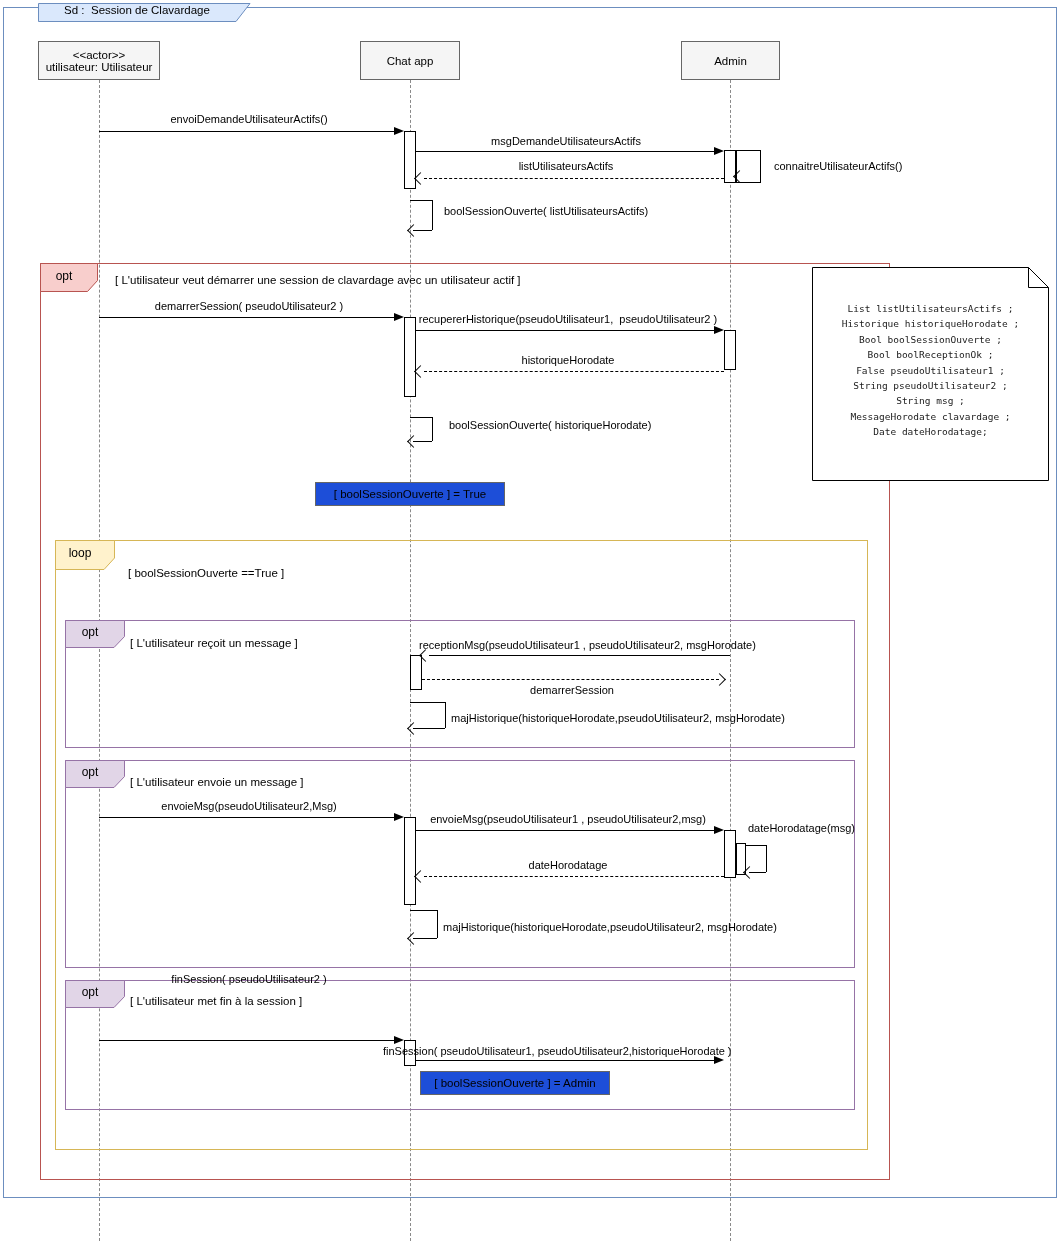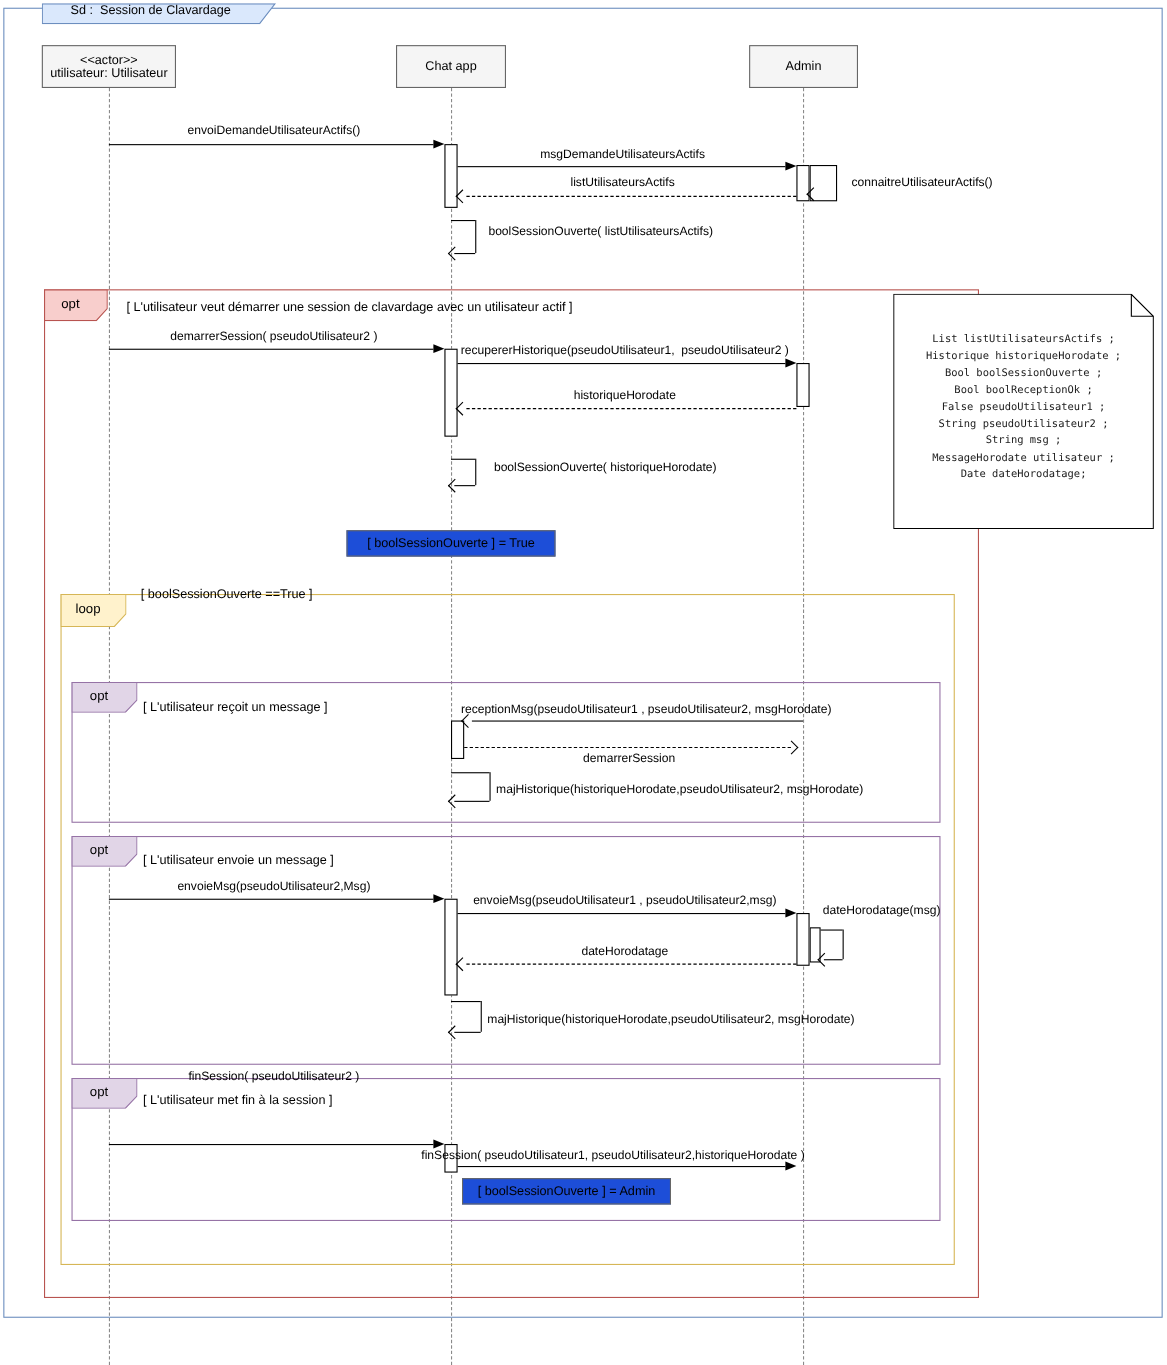--- a/index.html
+++ b/index.html
@@ -119,34 +119,34 @@
   </svg>
 </div>
 <div class="notetext" style="left:812px;top:301px;width:237px">
   <div>List listUtilisateursActifs ;</div>
   <div>Historique historiqueHorodate ;</div>
   <div>Bool boolSessionOuverte ;</div>
   <div>Bool boolReceptionOk ;</div>
   <div>False pseudoUtilisateur1 ;</div>
   <div>String pseudoUtilisateur2 ;</div>
   <div>String msg ;</div>
-  <div>MessageHorodate utilisateur ;</div>
+  <div>MessageHorodate clavardage ;</div>
   <div>Date dateHorodatage;</div>
 </div>
 
 <div class="statebox" style="left:315px;top:482px;width:190px;height:24px">[ boolSessionOuverte ] = True</div>
 
 <div class="frag" style="left:55px;top:540px;width:813px;height:610px;border:1px solid #d6b656"></div>
 <div class="penta" style="left:55px;top:540px;width:60px;height:30px">
   <svg width="60" height="30" viewBox="0 0 60 30">
     <path d="M0.5,0.5 H59.5 V18 L49,29.5 H0.5 Z" fill="#fff2cc" stroke="#d6b656"></path>
   </svg>
   <div class="op">loop</div>
 </div>
-<div class="guard" style="left:128px;top:535px">[ boolSessionOuverte ==True ]</div>
+<div class="guard" style="left:128px;top:567px">[ boolSessionOuverte ==True ]</div>
 
 <div class="frag" style="left:65px;top:620px;width:790px;height:128px;border:1px solid #9673a6"></div>
 <div class="penta" style="left:65px;top:620px;width:60px;height:28px">
   <svg width="60" height="28" viewBox="0 0 60 28">
     <path d="M0.5,0.5 H59.5 V16.5 L49,27.5 H0.5 Z" fill="#e1d5e7" stroke="#9673a6"></path>
   </svg>
   <div class="op">opt</div>
 </div>
 <div class="guard" style="left:130px;top:637px">[ L'utilisateur reçoit un message ]</div>
 

